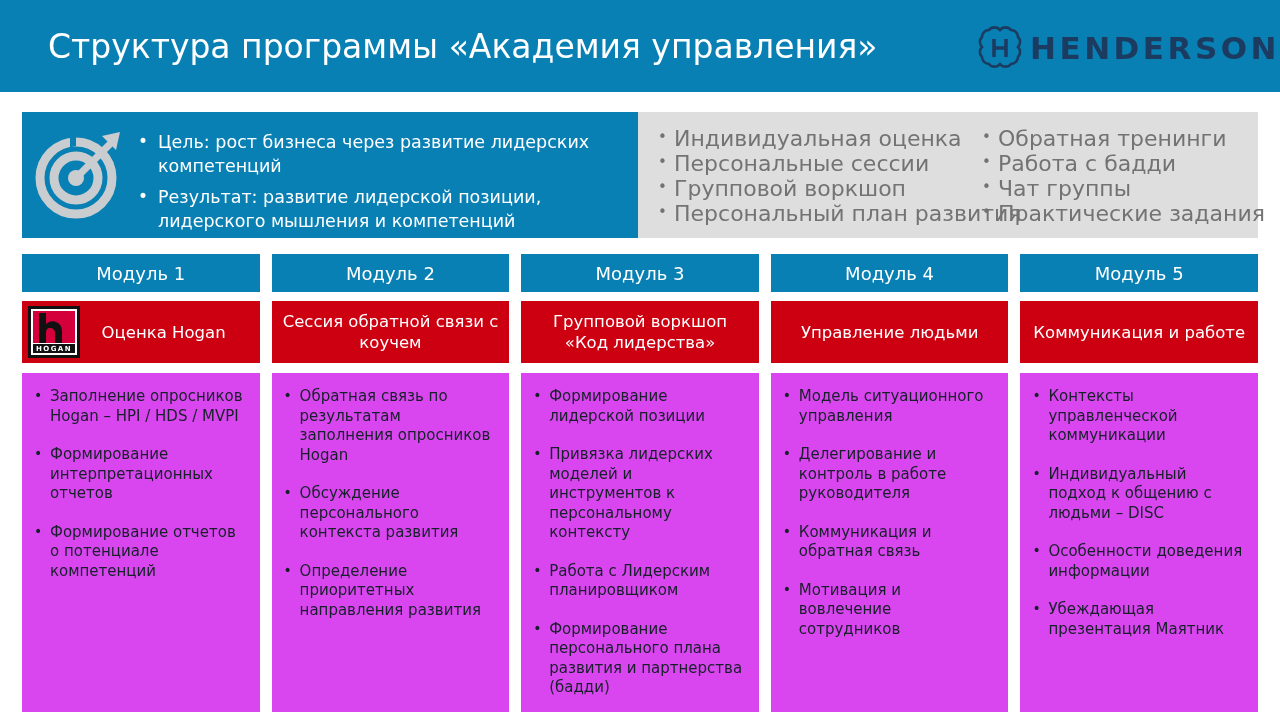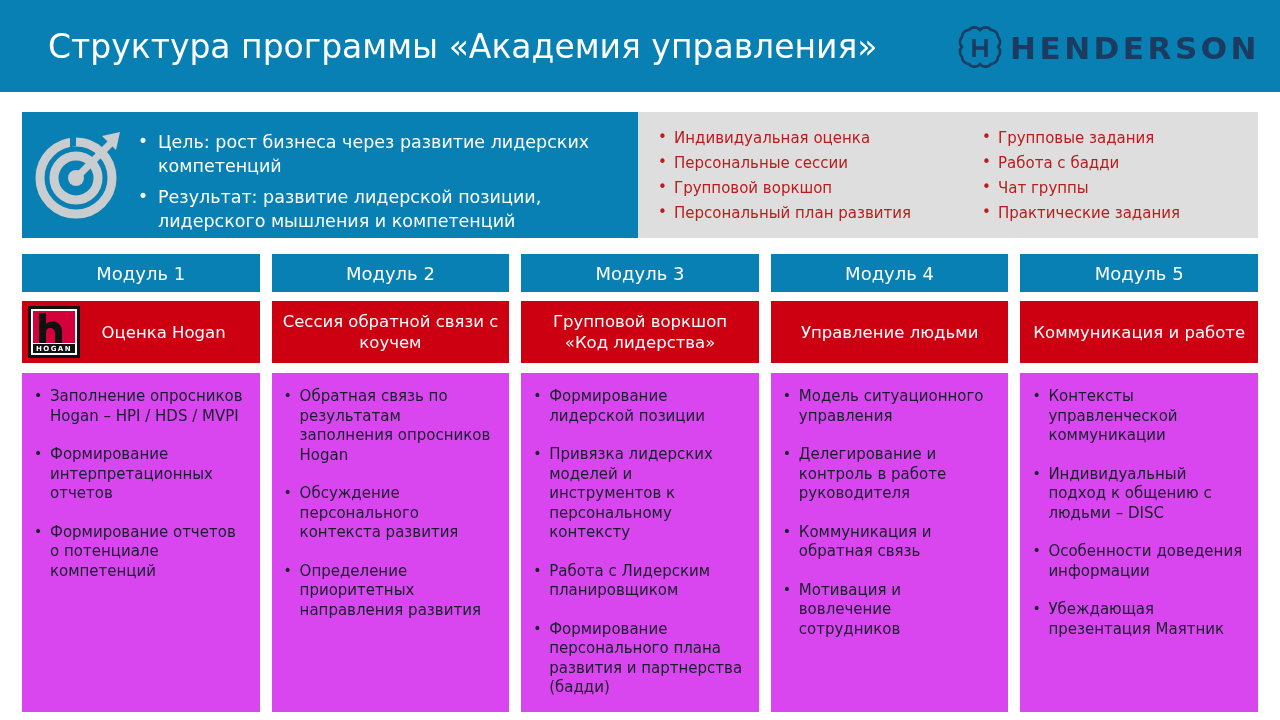--- a/index.html
+++ b/index.html
@@ -31,21 +31,21 @@
   .header-title {
     margin-left: 48px;
     color: #ffffff;
     font-size: 33px;
     font-weight: normal;
     letter-spacing: 0px;
     white-space: nowrap;
   }
   .brand {
     position: absolute;
-    right: 20px;
+    right: 0;
     top: 26px;
     display: flex;
     align-items: center;
     gap: 8px;
   }
   .brand-mark { width: 44px; height: 44px; display: block; }
   .brand-word {
     color: #1b3b61;
     font-size: 31px;
     font-weight: bold;
@@ -89,22 +89,22 @@
     width: 620px; height: 126px;
     background: #dedede;
     display: flex;
     padding: 14px 0 0 0;
   }
   .svc-col { list-style: none; }
   .svc-col.left  { width: 330px; padding-left: 18px; }
   .svc-col.right { width: 280px; padding-left: 12px; }
   .svc-col li {
     position: relative;
-    color: #b91c1c;
-    font-size: 15px;
+    color: #737373;
+    font-size: 22px;
     line-height: 25px;
     padding-left: 18px;
     white-space: nowrap;
   }
   .svc-col li::before {
     content: "\2022";
     position: absolute;
     left: 2px; top: -1px;
     font-size: 15px;
   }
@@ -211,21 +211,21 @@
   </div>
 
   <div class="services-box">
     <ul class="svc-col left">
       <li>Индивидуальная оценка</li>
       <li>Персональные сессии</li>
       <li>Групповой воркшоп</li>
       <li>Персональный план развития</li>
     </ul>
     <ul class="svc-col right">
-      <li>Групповые задания</li>
+      <li>Обратная тренинги</li>
       <li>Работа с бадди</li>
       <li>Чат группы</li>
       <li>Практические задания</li>
     </ul>
   </div>
 
   <div class="modules">
 
     <div class="col-row">
       <div class="mod-head">Модуль 1</div>

